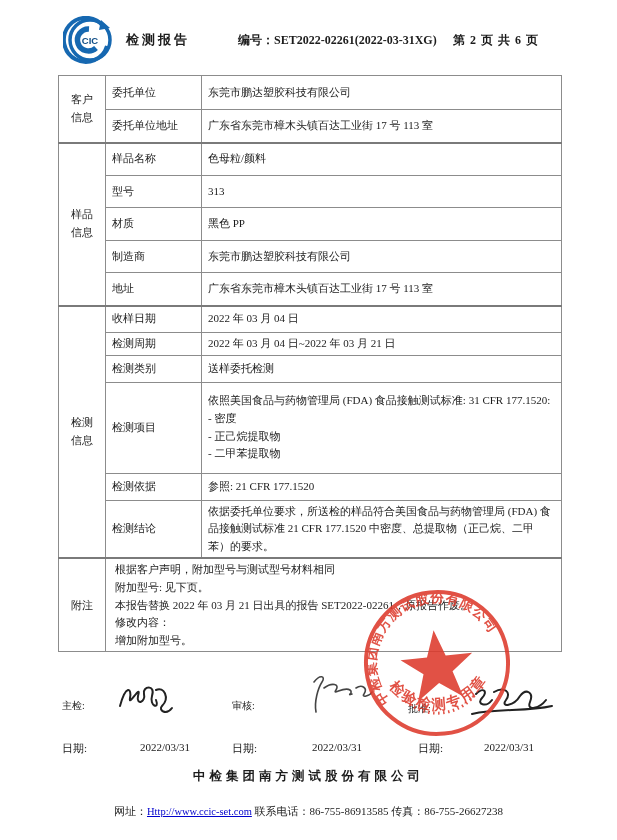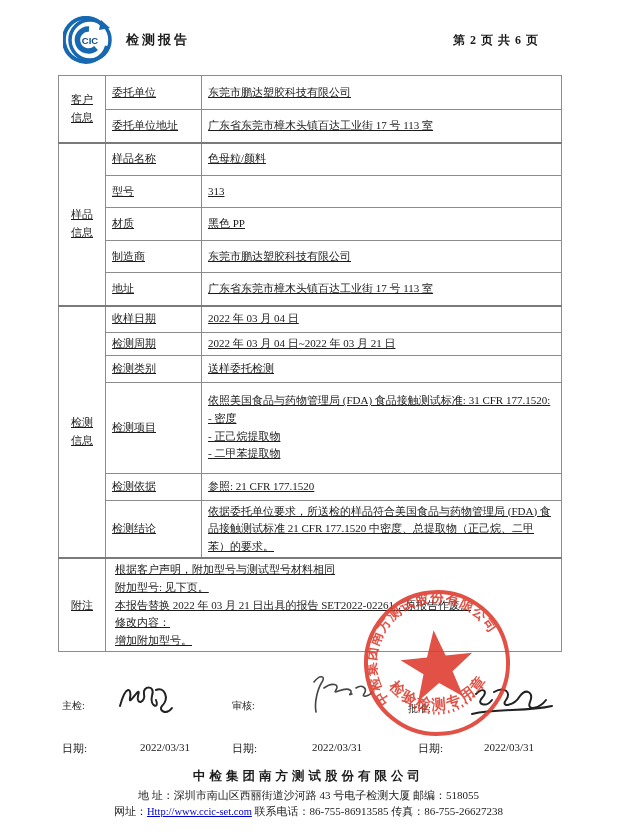--- a/index.html
+++ b/index.html
@@ -14,21 +14,20 @@
   
   .hdr-logo{position:absolute;left:63px;top:16px;width:54px;height:48px;}
   .hdr-title{position:absolute;left:126px;top:31px;font-size:13px;font-weight:bold;letter-spacing:3px;}
   .hdr-no{position:absolute;left:238px;top:32px;font-size:12px;font-weight:bold;}
   .hdr-page{position:absolute;left:453px;top:32px;font-size:12px;font-weight:bold;letter-spacing:1px;}
   
   table.report{
     position:absolute;left:58px;top:75px;
     width:503px;border-collapse:collapse;table-layout:fixed;
     font-size:11px;
-    text-decoration:underline;
   }
   table.report td{
     border:1px solid #8c8c8c;
     vertical-align:middle;
     line-height:1.6;
     padding:2px 6px;
   }
   td.group{
     text-align:center;
     white-space:pre-line;
@@ -59,20 +58,21 @@
 <div class="page">
 
   <svg class="hdr-logo" viewBox="0 0 54 48">
     <circle cx="27" cy="24" r="20" fill="none" stroke="#1668b1" stroke-width="3.5"></circle>
     <path d="M 40 10 A 22 22 0 1 0 44 30" fill="none" stroke="#1668b1" stroke-width="4"></path>
     <path d="M 38 4 L 47 12 L 36 14 Z" fill="#1668b1"></path>
     <path d="M 26 13 A 11 11 0 1 0 33 32" fill="none" stroke="#1668b1" stroke-width="5.5"></path>
     <text x="27" y="28" text-anchor="middle" font-size="9.5" font-weight="bold" fill="#0f4d86" font-family="Liberation Sans, sans-serif">CIC</text>
   </svg>
   <div class="hdr-title">检测报告</div>
+  <div class="hdr-no"><span>编号：</span><span>SET2022-02261(2022-03-31XG)</span></div>
   <div class="hdr-page">第 2 页 共 6 页</div>
 
   <table class="report">
     <colgroup>
         <col style="width:47px">
         <col style="width:96px">
         <col style="width:360px">
       </colgroup>
     <tbody>
 
@@ -182,18 +182,17 @@
     <text font-size="13.5" fill="#dd3a2c" font-weight="bold" letter-spacing="1">
       <textPath href="#arcTop" startOffset="2">中检集团南方测试股份有限公司</textPath>
     </text>
     <text font-size="14.5" fill="#dd3a2c" font-weight="bold" letter-spacing="2">
       <textPath href="#arcBottom" startOffset="4">检验检测专用章</textPath>
     </text>
     <path d="M 42 112 A 48 48 0 0 0 112 112" fill="none" stroke="#dd3a2c" stroke-width="3" stroke-dasharray="1.5,3.5"></path>
   </svg>
 
   <div class="foot foot-company">中检集团南方测试股份有限公司</div>
-  <div class="foot foot-line2">地  址：深圳市南山区西丽街道沙河路 43 号电子检测大厦   邮编：518055</div>
   <div class="foot foot-line3">
     <span>网址：</span><a href="#" class="foot-link">Http://www.ccic-set.com</a><span> 联系电话：86-755-86913585  传真：86-755-26627238</span>
   </div>
 
 </div>
 
 </body></html>

